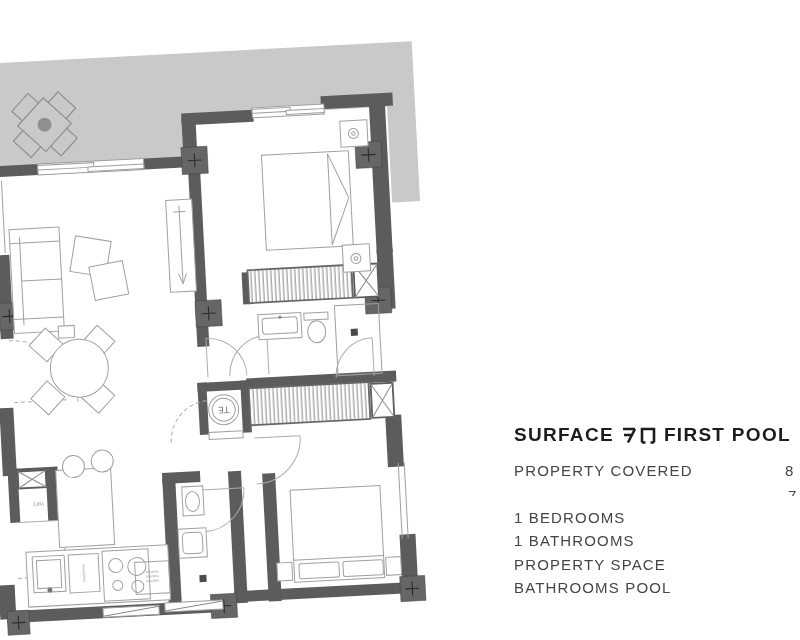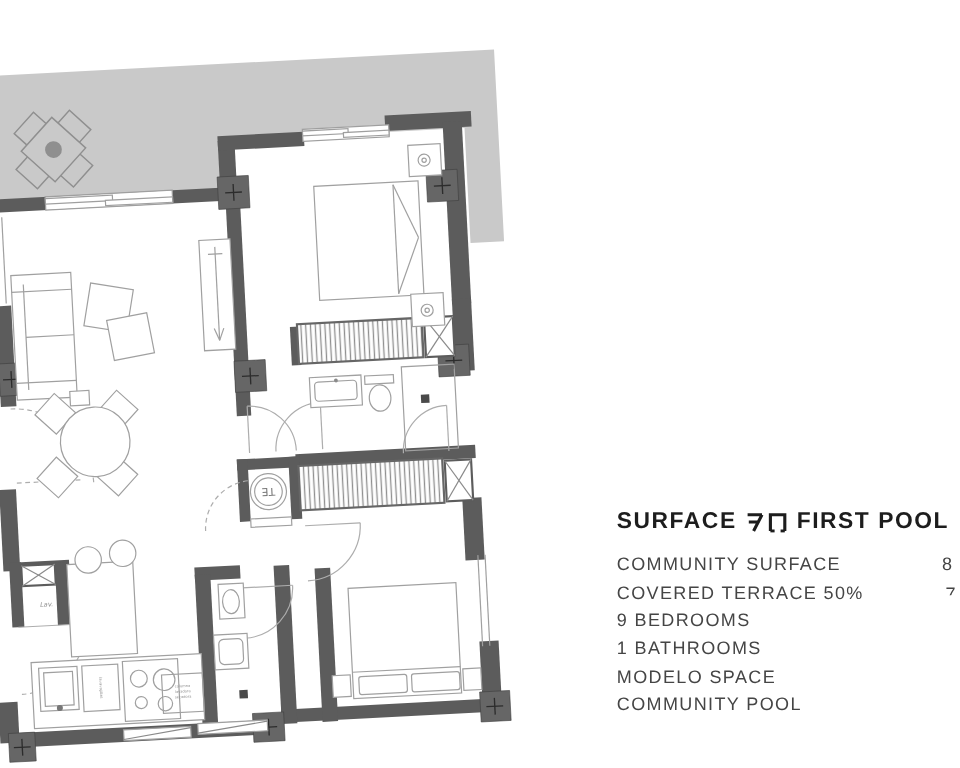--- a/index.html
+++ b/index.html
@@ -315,33 +315,32 @@
           <path d="M1,2 H13 M2,8 H9 M13,2 L6,15.5"></path>
           <path d="M20,15.5 V2 H32 V15.5 M20,15.5 H23.5 M28.5,15.5 H32"></path>
         </g>
       </svg>
     </span>
     <span>FIRST POOL</span>
   </div>
 
   <div class="features">
     <div class="frow">
-      <span>COMMUNITY SURFACE</span>
+      <span>PROPERTY COVERED</span>
       <span class="fval">8</span>
     </div>
     <div class="frow">
-      <span>COVERED TERRACE 50%</span>
       <span class="fval clip">7</span>
     </div>
     <div class="frow">
-      <span>9 BEDROOMS</span>
+      <span>1 BEDROOMS</span>
     </div>
     <div class="frow">
       <span>1 BATHROOMS</span>
     </div>
     <div class="frow">
-      <span>MODELO SPACE</span>
-    </div>
-    <div class="frow">
-      <span>COMMUNITY POOL</span>
+      <span>PROPERTY SPACE</span>
+    </div>
+    <div class="frow">
+      <span>BATHROOMS POOL</span>
     </div>
   </div>
 </div>
 
 </body></html>

